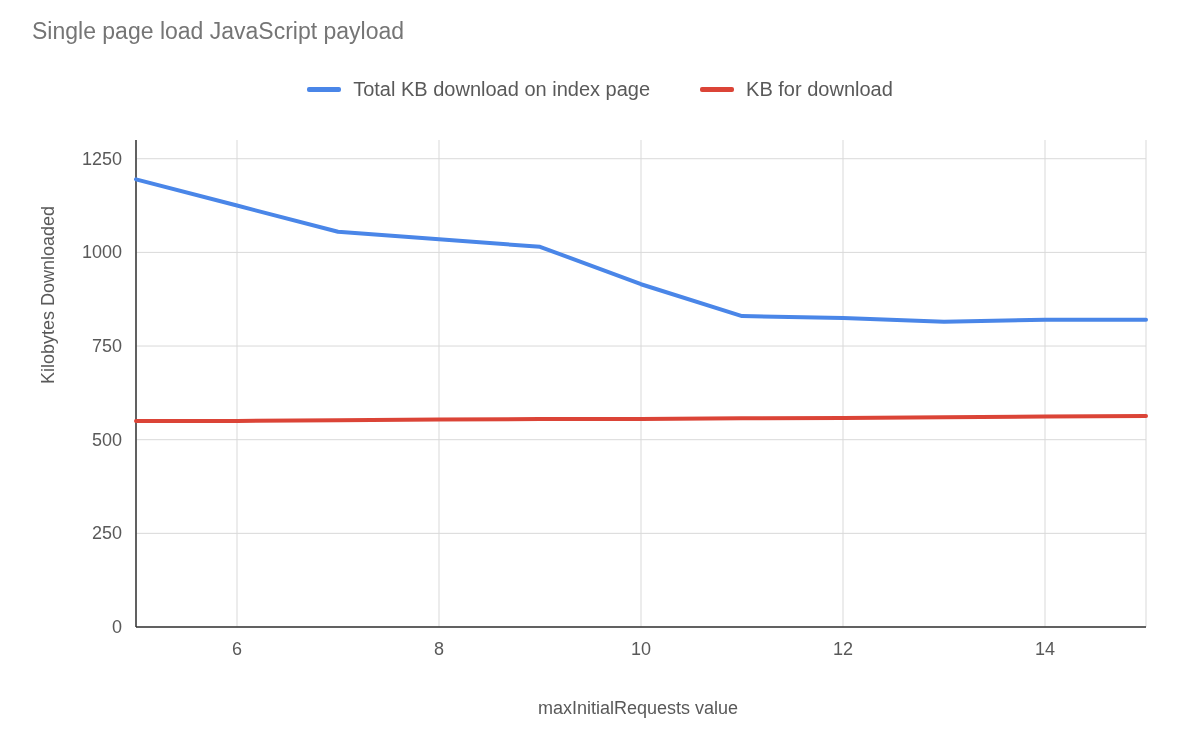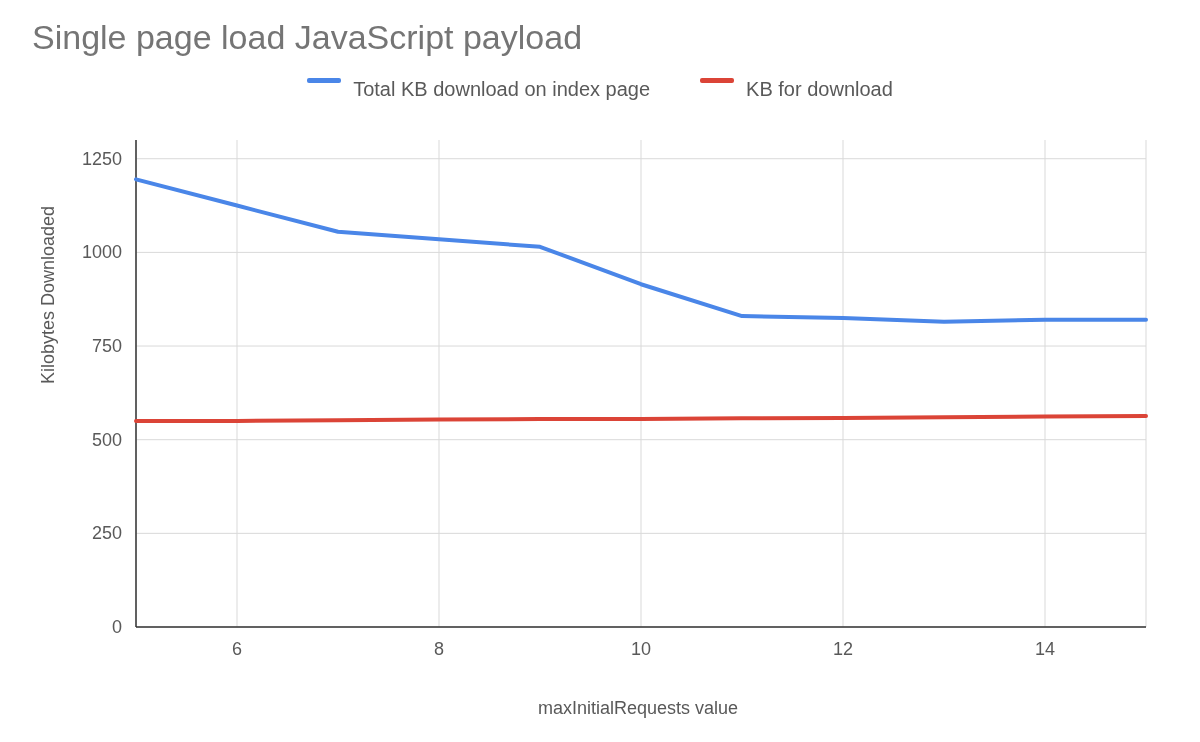--- a/index.html
+++ b/index.html
@@ -13,38 +13,38 @@
   }
   .chart-wrap {
     position: relative;
     width: 1200px;
     height: 742px;
   }
   .title {
     position: absolute;
     left: 32px;
     top: 18px;
-    font-size: 34px;
+    font-size: 23px;
     color: #757575;
     font-weight: 400;
   }
   .legend {
     position: absolute;
     top: 78px;
     left: 0;
     width: 1200px;
     display: flex;
     justify-content: center;
     gap: 50px;
     font-size: 20px;
     color: #595959;
   }
   .legend-item {
     display: flex;
-    align-items: flex-start;
+    align-items: center;
     gap: 12px;
   }
   .swatch {
     width: 34px;
     height: 5px;
     border-radius: 2px;
   }
   .swatch-blue { background: #4a86e8; }
   .swatch-red  { background: #db4437; }
 

